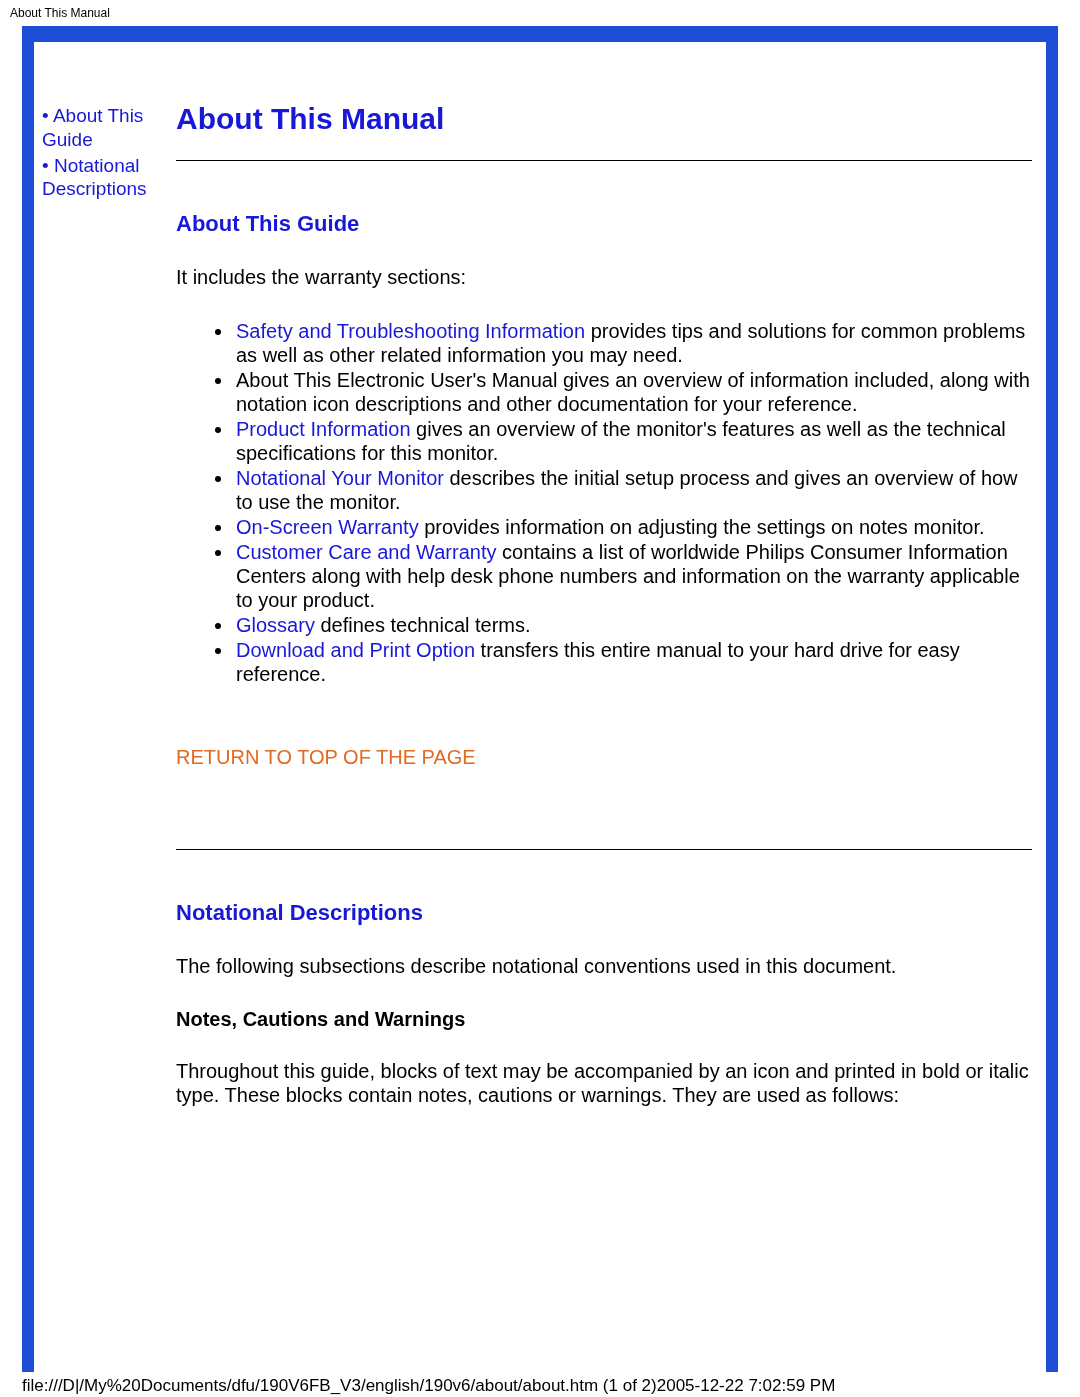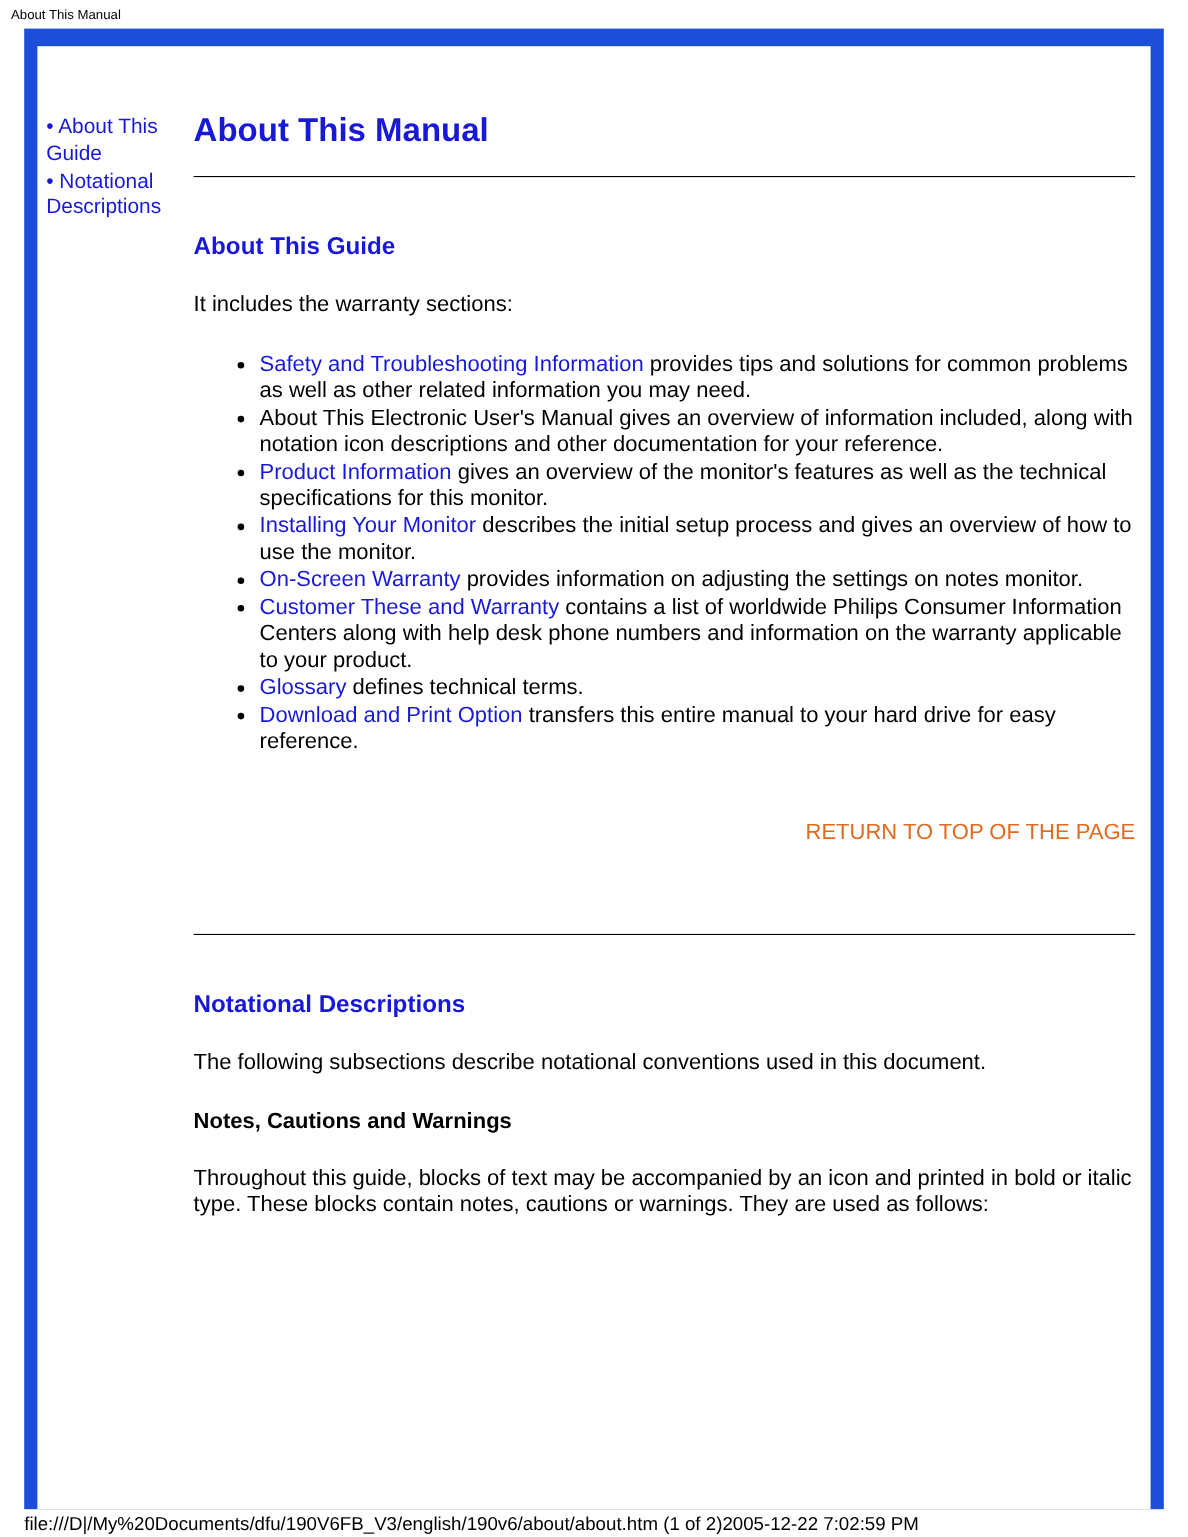--- a/index.html
+++ b/index.html
@@ -87,21 +87,21 @@
   }
   ul.bullets li {
     list-style-type: disc;
     font-size: 20px;
     line-height: 1.2;
     margin-bottom: 1px;
     padding-left: 2px;
   }
   .link { color: #1818d8; }
   .return-link {
-    text-align: right;
+    text-align: left;
     margin: 60px 0 15px 0;
   }
   .return-link a {
     color: #e06a1f;
     text-decoration: none;
     font-size: 20px;
   }
   a { text-decoration: none; cursor: pointer; }
   .footer-path {
     font-size: 17px;
@@ -132,23 +132,23 @@
       <h1 class="page-title">About This Manual</h1>
       <hr class="rule">
 
       <h2 class="section">About This Guide</h2>
       <p class="body">It includes the warranty sections:</p>
 
       <ul class="bullets">
         <li><a class="link">Safety and Troubleshooting Information</a><span> provides tips and solutions for common problems as well as other related information you may need.</span></li>
         <li><span>About This Electronic User's Manual gives an overview of information included, along with notation icon descriptions and other documentation for your reference.</span></li>
         <li><a class="link">Product Information</a><span> gives an overview of the monitor's features as well as the technical specifications for this monitor.</span></li>
-        <li><a class="link">Installing Your Monitor</a><span> describes the initial setup process and gives an overview of how to use the monitor.</span></li>
+        <li><a class="link">Notational Your Monitor</a><span> describes the initial setup process and gives an overview of how to use the monitor.</span></li>
         <li><a class="link">On-Screen Warranty</a><span> provides information on adjusting the settings on notes monitor.</span></li>
-        <li><a class="link">Customer These and Warranty</a><span> contains a list of worldwide Philips Consumer Information Centers along with help desk phone numbers and information on the warranty applicable to your product.</span></li>
+        <li><a class="link">Customer Care and Warranty</a><span> contains a list of worldwide Philips Consumer Information Centers along with help desk phone numbers and information on the warranty applicable to your product.</span></li>
         <li><a class="link">Glossary</a><span> defines technical terms.</span></li>
         <li><a class="link">Download and Print Option</a><span> transfers this entire manual to your hard drive for easy reference.</span></li>
       </ul>
 
       <div class="return-link">
         <a>RETURN TO TOP OF THE PAGE</a>
       </div>
 
       <hr class="rule2">
 

